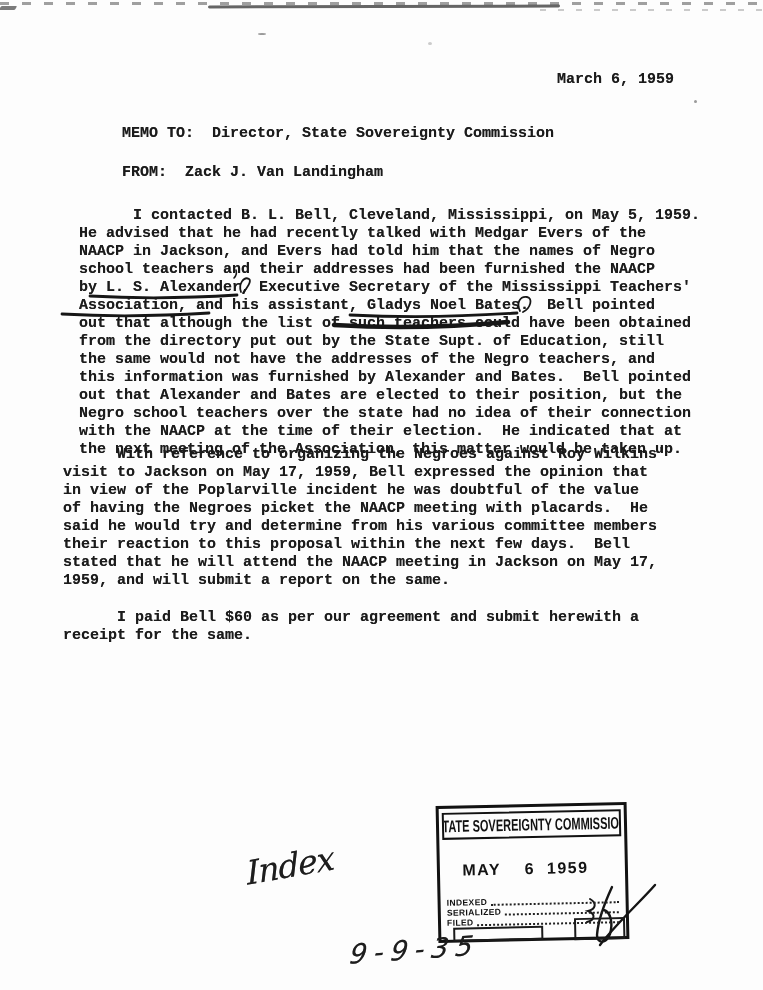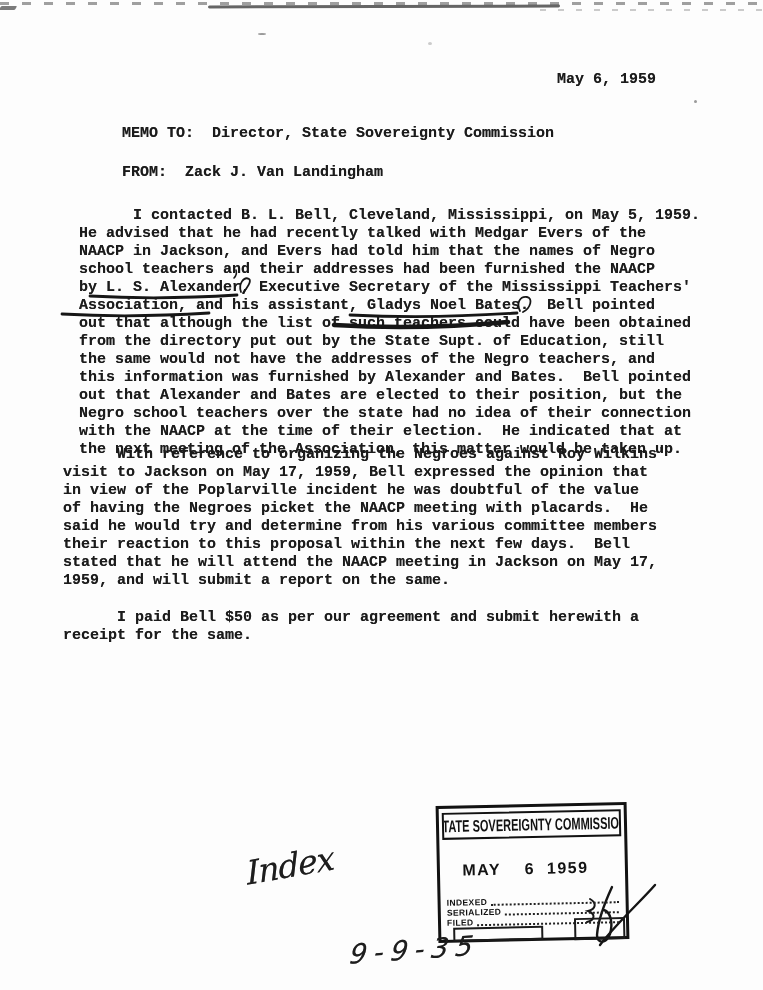--- a/index.html
+++ b/index.html
@@ -97,21 +97,21 @@
 <div class="page">
 
   <div class="dash-top"></div>
   <div class="dash-top2"></div>
   <div class="smear"></div>
   <div class="corner-mark"></div>
   <div class="speck" style="left:258px;top:33px;width:8px;height:2px;"></div>
   <div class="speck" style="left:428px;top:42px;width:4px;height:3px;opacity:.5;"></div>
   <div class="speck" style="left:694px;top:100px;width:3px;height:3px;"></div>
 
-  <div class="typewriter" style="left:557px; top:71px;">May 6, 1959</div>
+  <div class="typewriter" style="left:557px; top:71px;">March 6, 1959</div>
 
   <div class="typewriter hline" style="left:86px; top:107px;">
     <span class="lbl">MEMO TO:</span><span class="val">Director, State Sovereignty Commission</span>
   </div>
 
   <div class="typewriter hline" style="left:86px; top:146px;">
     <span class="lbl">FROM:</span><span class="val">Zack J. Van Landingham</span>
   </div>
 
 
@@ -132,21 +132,21 @@
 
   <div class="typewriter para" style="left:63px; top:446px;">      With reference to organizing the Negroes against Roy Wilkins'
 visit to Jackson on May 17, 1959, Bell expressed the opinion that
 in view of the Poplarville incident he was doubtful of the value
 of having the Negroes picket the NAACP meeting with placards.  He
 said he would try and determine from his various committee members
 their reaction to this proposal within the next few days.  Bell
 stated that he will attend the NAACP meeting in Jackson on May 17,
 1959, and will submit a report on the same.</div>
 
-  <div class="typewriter para" style="left:63px; top:609px;">      I paid Bell $50 as per our agreement and submit herewith a
+  <div class="typewriter para" style="left:63px; top:609px;">      I paid Bell $60 as per our agreement and submit herewith a
 receipt for the same.</div>
 
   <svg class="ink-overlay" width="763" height="990" viewBox="0 0 763 990">
     <g fill="none" stroke="#161616" stroke-linecap="round">
       <path d="M 90 296 Q 160 300 237 295" stroke-width="2.8"></path>
       <path d="M 62 314 Q 130 318 209 313" stroke-width="2.8"></path>
       <path d="M 350 315 Q 430 319 517 313" stroke-width="2.8"></path>
       <path d="M 334 325 Q 420 330 508 322" stroke-width="4.5"></path>
       <path d="M 241 292 C 238 284 244 276 249 279 C 252 281 247 288 243 293" stroke-width="1.8"></path>
       <path d="M 520 311 C 516 303 520 296 527 297 C 533 298 531 308 523 312" stroke-width="1.8"></path>

